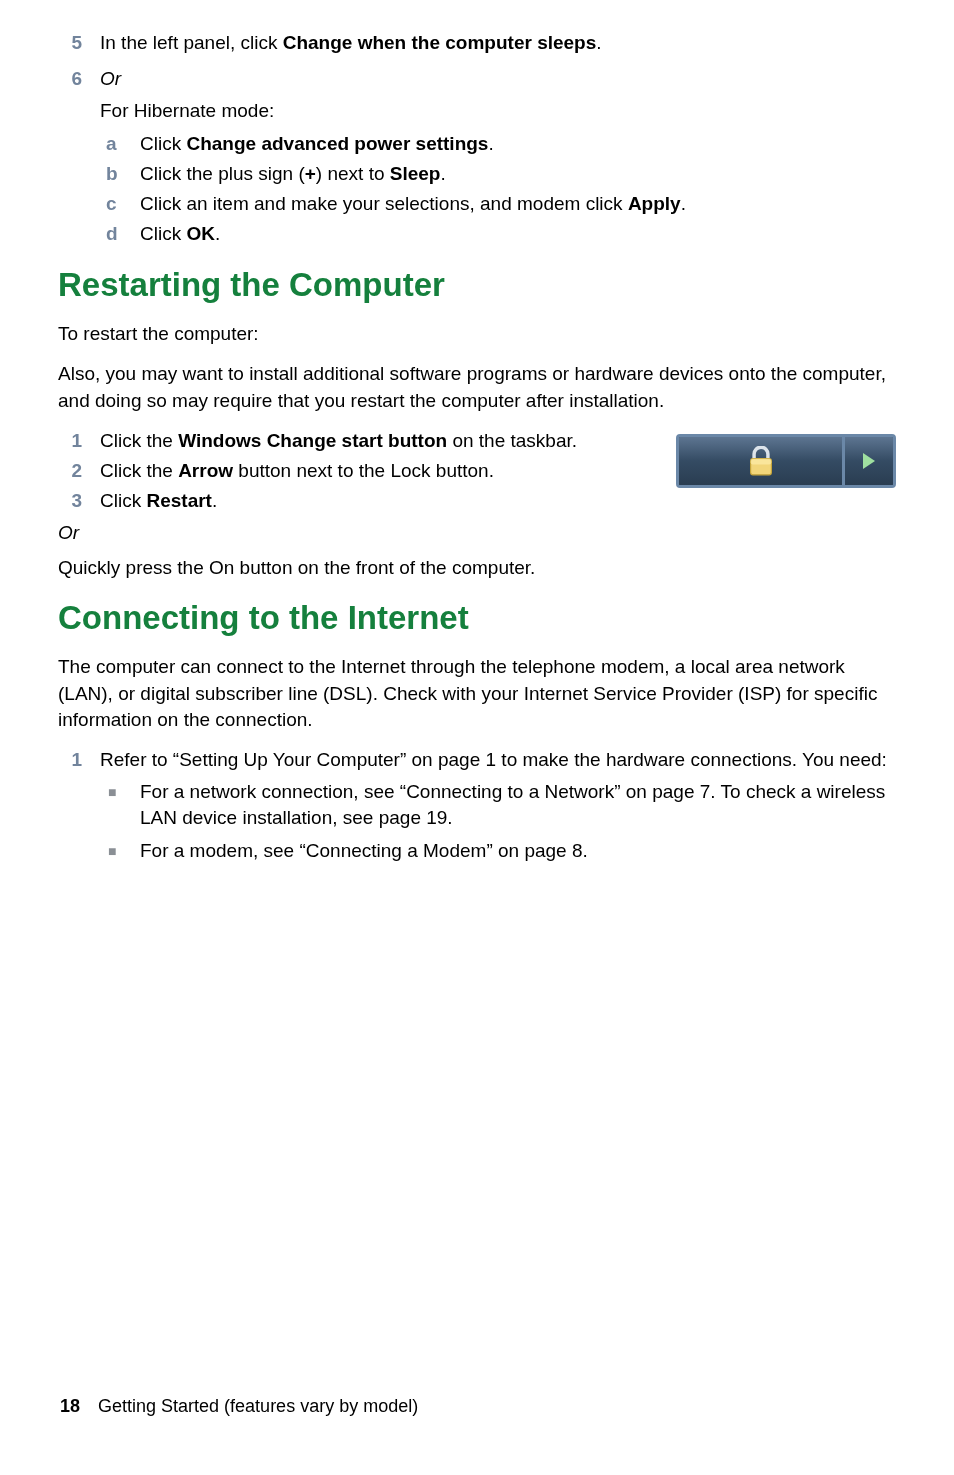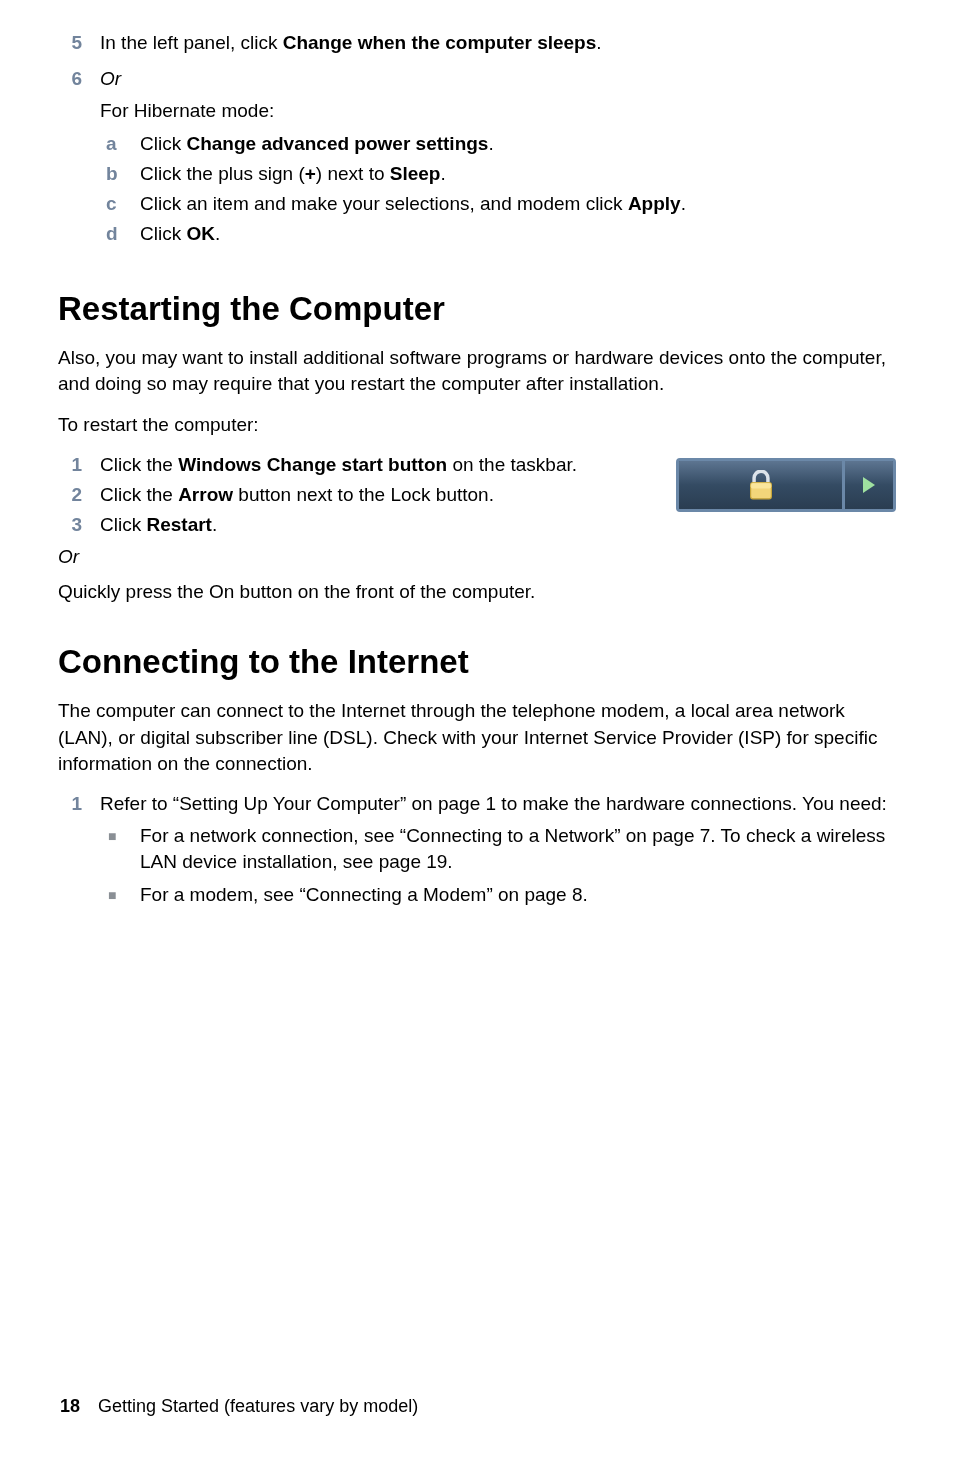--- a/index.html
+++ b/index.html
@@ -40,22 +40,22 @@
     font-weight: bold;
     color: #72849c;
     font-size: 19px;
     padding-left: 6px;
   }
   .sub-body { flex: 1; }
   b { font-weight: bold; }
   h1.section {
     font-size: 33px;
     font-weight: bold;
-    color: #000000;
-    margin-top: 34px;
+    color: #15803d;
+    margin-top: 10px;
     margin-bottom: 14px;
     letter-spacing: 0px;
   }
   .para { margin-bottom: 14px; }
   .float-img {
     float: right;
     width: 220px;
     height: 54px;
     margin-left: 18px;
     margin-top: 6px;
@@ -163,22 +163,22 @@
           <div class="sub-marker">d</div>
           <div class="sub-body">
             <span>Click </span><b>OK</b><span>.</span>
           </div>
         </div>
       </div>
     </div>
   </div>
 
   <h1 class="section">Restarting the Computer</h1>
+  <p class="para">To restart the computer:</p>
   <p class="para">Also, you may want to install additional software programs or hardware devices onto the computer, and doing so may require that you restart the computer after installation.</p>
-  <p class="para">To restart the computer:</p>
 
   <div class="float-img">
     <div class="lockbar">
       <div class="left">
         <svg class="lock-icon" viewBox="0 0 24 26">
           <path d="M6 11 V7 a6 6 0 0 1 12 0 V11" fill="none" stroke="#dce3ea" stroke-width="3"></path>
           <rect x="3" y="11" width="18" height="14" rx="2" fill="#f2d67a" stroke="#c9a73a" stroke-width="1"></rect>
           <rect x="3" y="11" width="18" height="5" rx="2" fill="#fff0b0" opacity="0.6"></rect>
         </svg>
       </div>

